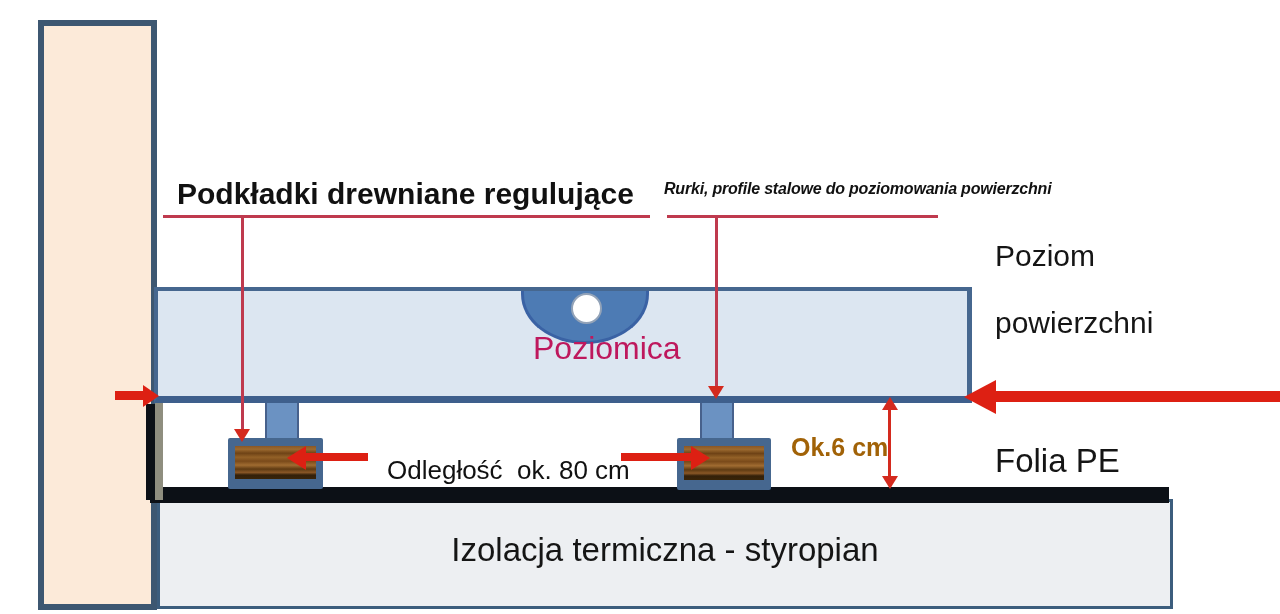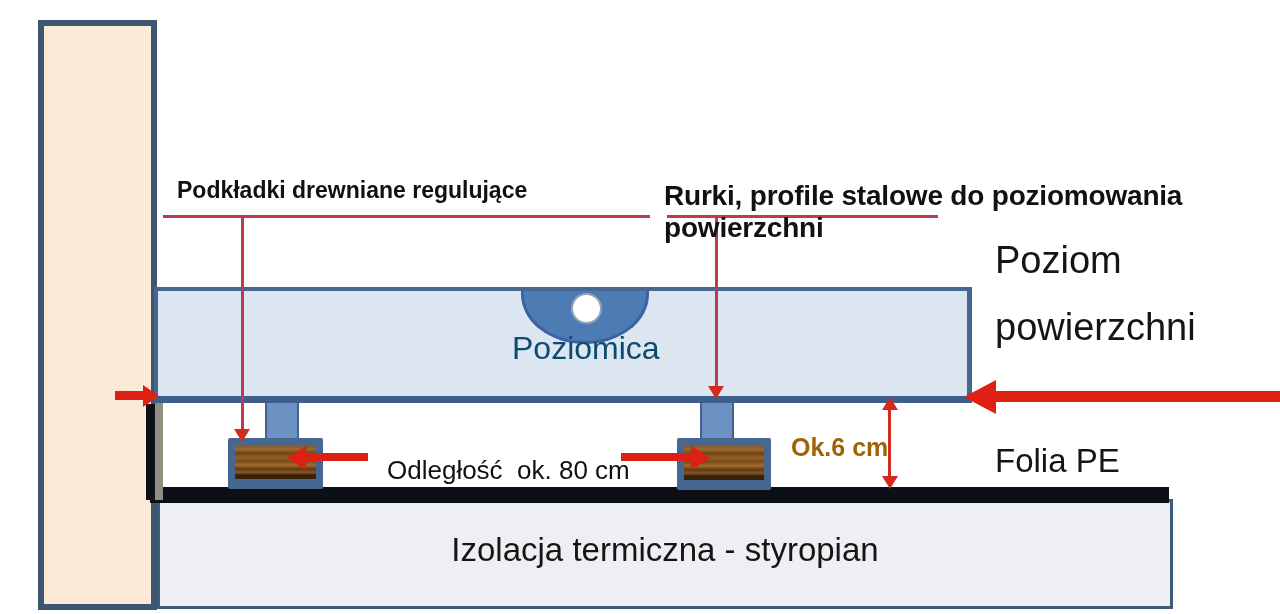--- a/index.html
+++ b/index.html
@@ -25,27 +25,27 @@
   #pad-1{left:228px;top:438px;width:95px;height:51px;}
   #pad-2{left:677px;top:438px;width:94px;height:52px;}
   .wood{position:absolute;left:7px;right:7px;top:8px;bottom:10px;
     background:linear-gradient(180deg,#8a5726 0%,#9c6a2f 10%,#6f4316 22%,#936127 34%,#7a4a1a 46%,#a06c31 58%,#5e3a12 70%,#8a5726 80%,#33200a 88%,#3a2408 100%);}
 
   #level{left:154px;top:287px;width:818px;height:116px;background:#dce6f1;
     border:4px solid #46678f;border-right-width:5px;border-bottom:7px solid #3e5f8c;}
   #vial{left:521px;top:291px;width:128px;height:53px;background:#4d7bb4;
     border:3px solid #3a62a4;border-top:none;border-radius:0 0 64px 64px / 0 0 50px 50px;}
   #bubble{left:571px;top:293px;width:31px;height:31px;background:#ffffff;border:2px solid #93a3b8;border-radius:50%;}
-  #level-label{left:512px;top:330px;font-size:32px;color:#0c4a6e;}
+  #level-label{left:533px;top:330px;font-size:32px;color:#be185d;}
 
   
-  .callout-label{font-weight:bold;font-size:23px;color:#111;}
+  .callout-label{font-weight:bold;font-size:30px;color:#111;}
   #label-pads{left:177px;top:177px;}
-  #label-pipes{left:664px;top:180px;font-size:28px;letter-spacing:-0.2px;}
-  .screed-line{left:995px;font-size:38px;color:#151515;}
+  #label-pipes{left:664px;top:180px;font-size:16px;letter-spacing:-0.2px;font-style:italic;}
+  .screed-line{left:995px;font-size:30px;color:#151515;}
   #screed-line1{top:239px;}
   #screed-line2{top:295px;margin-top:11px;}
   #screed-line3{top:351px;}
   #foil-label{left:995px;top:442px;font-size:33px;color:#151515;text-align:right;}
   #distance-label{left:387px;top:455px;font-size:26px;color:#111;}
   #height-label{left:791px;top:433px;font-weight:bold;font-size:25px;color:#a16207;}
 
   
   .red-line{background:#bf3a4e;}
   #underline-pads{left:163px;top:215px;width:487px;height:3px;}

